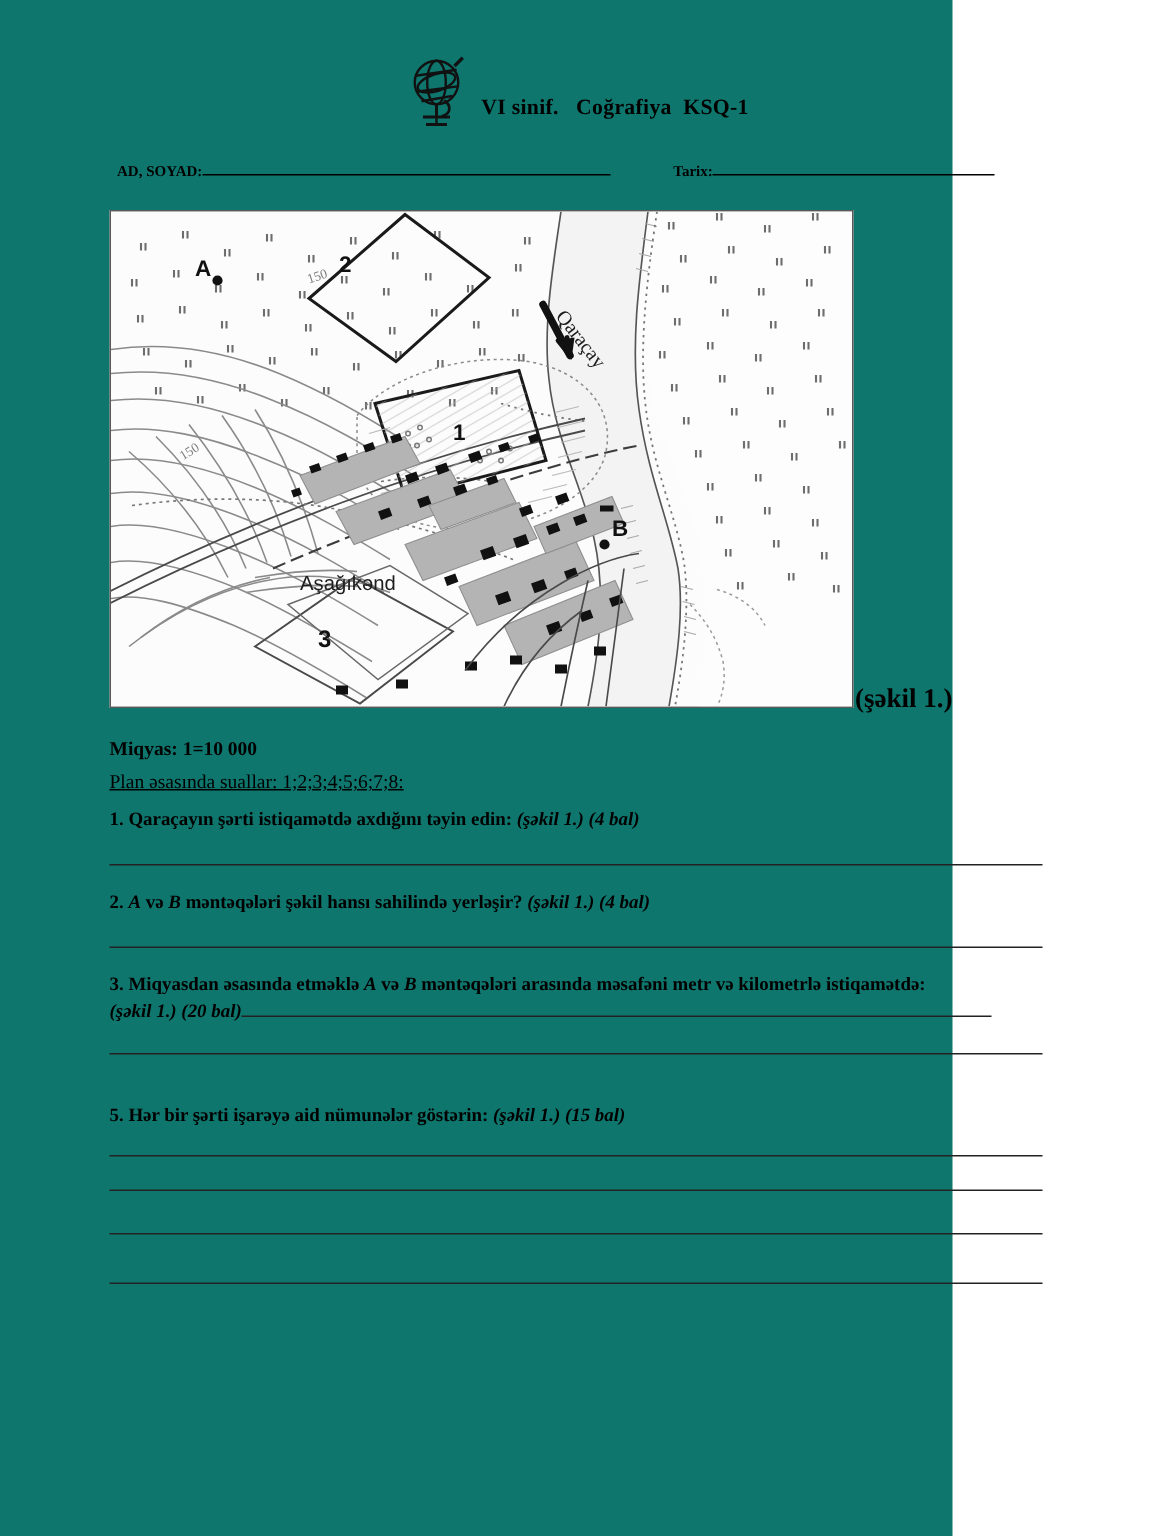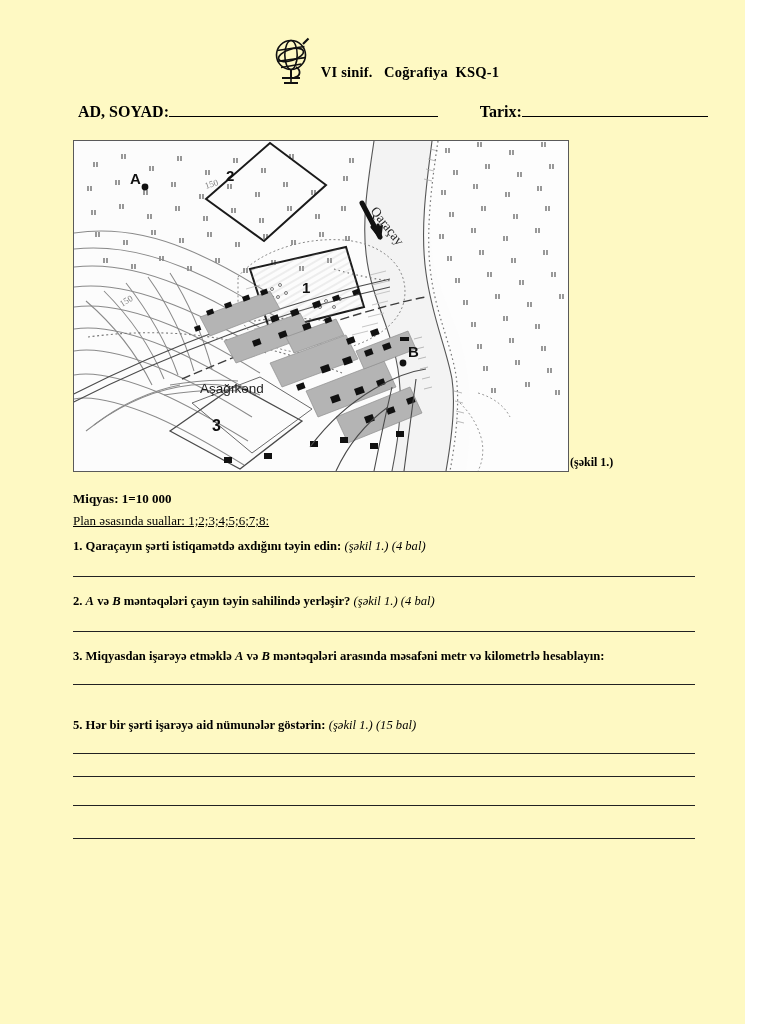--- a/index.html
+++ b/index.html
@@ -12,22 +12,22 @@
     height: 1024px;
     position: relative;
     font-family: "Liberation Serif", serif;
     color: #000000;
     overflow: hidden;
   }
 
   .page {
     position: absolute;
     left: 0; top: 0;
-    width: 745px; height: 1024px;
-    background: #fef9c3;
+    width: 635px; height: 1024px;
+    background: #0f766e;
   }
 
   
   .header {
     position: absolute;
     left: 0; top: 34px;
     width: 768px;
     display: flex;
     align-items: center;
     justify-content: center;
@@ -49,21 +49,21 @@
   .namerow {
     position: absolute;
     left: 78px; top: 103px;
     width: 630px;
     height: 22px;
     display: flex;
     align-items: baseline;
   }
   .field-label {
     font-weight: bold;
-    font-size: 16px;
+    font-size: 10px;
     white-space: pre;
   }
   .field-rule {
     border-bottom: 1.6px solid #000;
     height: 13px;
   }
   .rule-name { width: 272px; }
   .gap-mid { width: 42px; }
   .rule-date { width: 188px; }
 
@@ -75,21 +75,21 @@
     border: 1.2px solid #5a5a5a;
     background: #fbfbfb;
     overflow: hidden;
   }
   .map-frame svg { display: block; }
 
   .fig-caption {
     position: absolute;
     left: 570px; top: 455px;
     font-weight: bold;
-    font-size: 12px;
+    font-size: 18px;
     white-space: nowrap;
   }
 
   
   .scale-line {
     position: absolute;
     left: 73px; top: 491px;
     font-weight: bold;
     font-size: 13px;
     white-space: pre;
@@ -112,21 +112,21 @@
     font-size: 12.6px;
     line-height: 1.42;
     margin: 0;
   }
   .q-text .qnum,
   .q-text .qmain {
     font-weight: bold;
   }
   .q-text .qital {
     font-style: italic;
-    font-weight: normal;
+    font-weight: bold;
   }
   .q-text .var {
     font-style: italic;
     font-weight: bold;
   }
   .answer-rule {
     border-bottom: 1.3px solid #222;
     height: 0;
     width: 100%;
   }
@@ -701,29 +701,30 @@
 
     <div class="q-block">
       <p class="q-text"><span class="qnum">1.</span><span class="qmain"> Qaraçayın şərti istiqamətdə axdığını təyin edin:</span><span class="qital"> (şəkil 1.) (4 bal)</span></p>
       <div class="sp-20"></div>
       <div class="answer-rule"></div>
     </div>
 
     <div class="sp-16"></div>
 
     <div class="q-block">
-      <p class="q-text"><span class="qnum">2.</span><span class="qmain">  </span><span class="var">A</span><span class="qmain"> və </span><span class="var">B</span><span class="qmain"> məntəqələri çayın təyin sahilində yerləşir?</span><span class="qital"> (şəkil 1.)  (4 bal)</span></p>
+      <p class="q-text"><span class="qnum">2.</span><span class="qmain">  </span><span class="var">A</span><span class="qmain"> və </span><span class="var">B</span><span class="qmain"> məntəqələri şəkil hansı sahilində yerləşir?</span><span class="qital"> (şəkil 1.)  (4 bal)</span></p>
       <div class="sp-20"></div>
       <div class="answer-rule"></div>
     </div>
 
     <div class="sp-16"></div>
 
     <div class="q-block">
-      <p class="q-text"><span class="qnum">3.</span><span class="qmain"> Miqyasdan işarəyə etməklə </span><span class="var">A</span><span class="qmain"> və </span><span class="var">B</span><span class="qmain"> məntəqələri arasında məsafəni metr və kilometrlə hesablayın:</span></p>
+      <p class="q-text"><span class="qnum">3.</span><span class="qmain"> Miqyasdan əsasında etməklə </span><span class="var">A</span><span class="qmain"> və </span><span class="var">B</span><span class="qmain"> məntəqələri arasında məsafəni metr və kilometrlə istiqamətdə:</span></p>
+      <p class="q-text"><span class="qital">(şəkil 1.) (20 bal)</span><span class="inline-rule" style="width:500px"></span></p>
       <div class="sp-18"></div>
       <div class="answer-rule"></div>
     </div>
 
     <div class="sp-16"></div>
 
 
     <div class="sp-16"></div>
 
     <div class="q-block">

